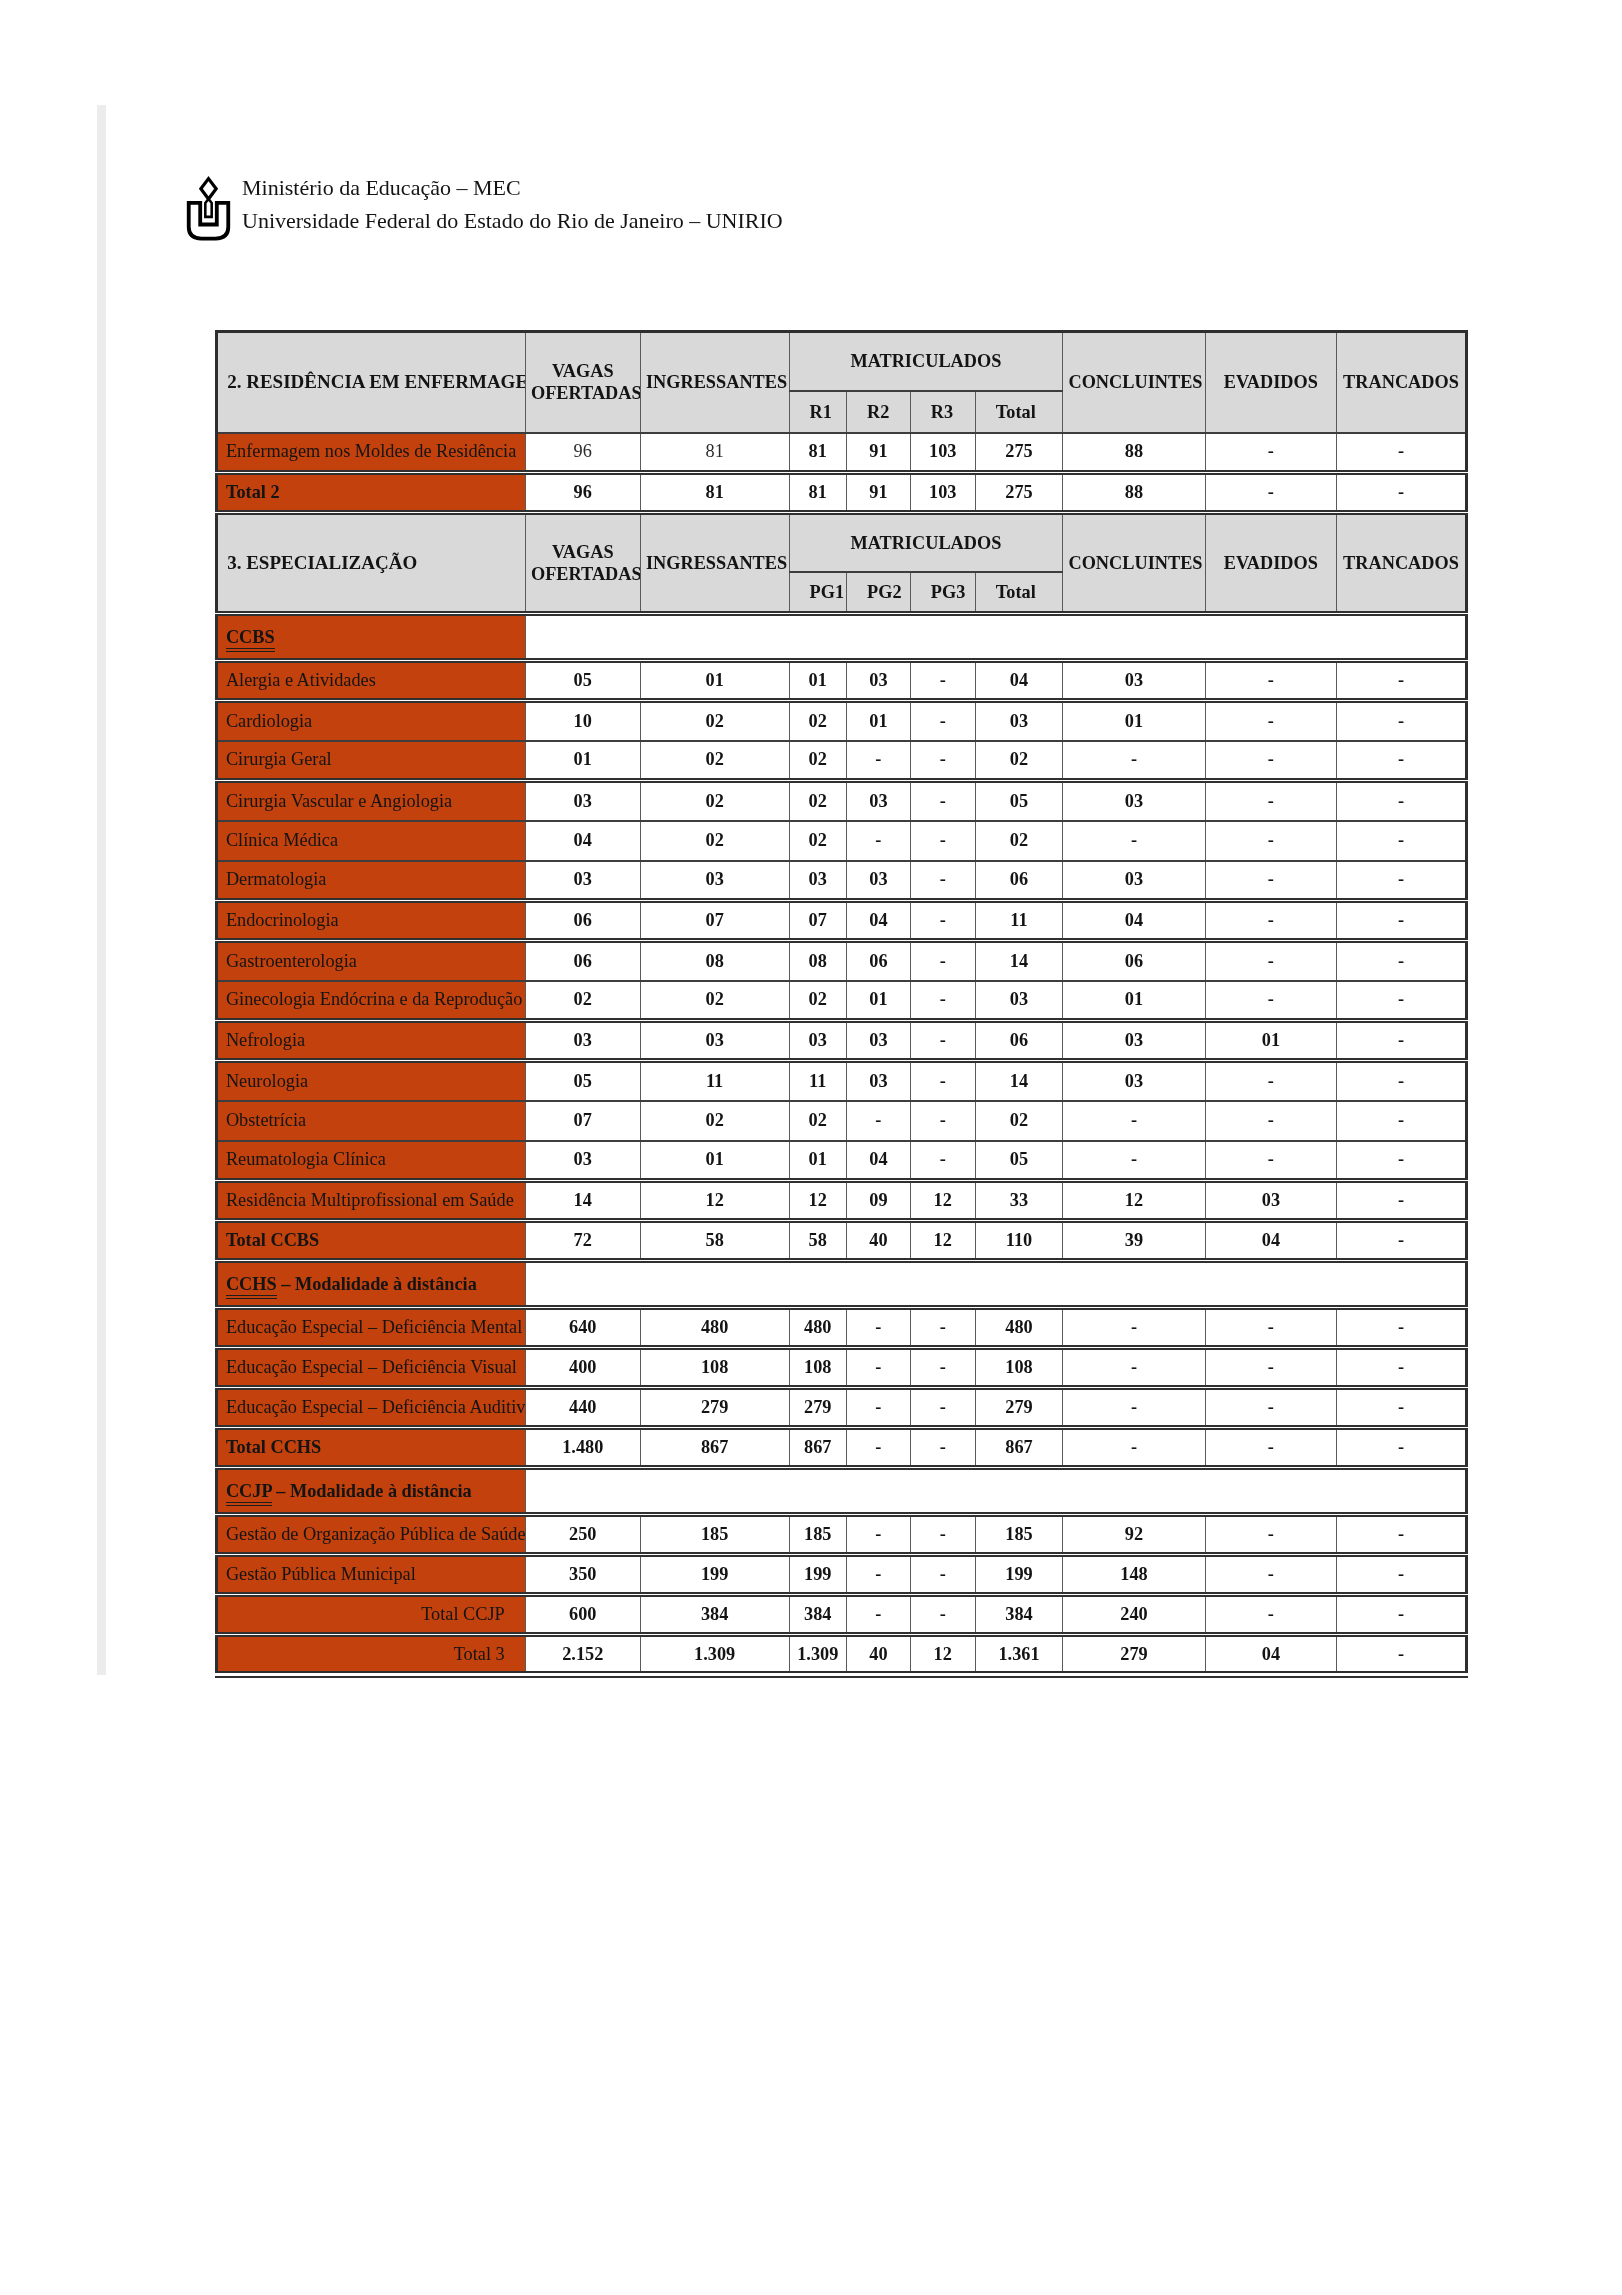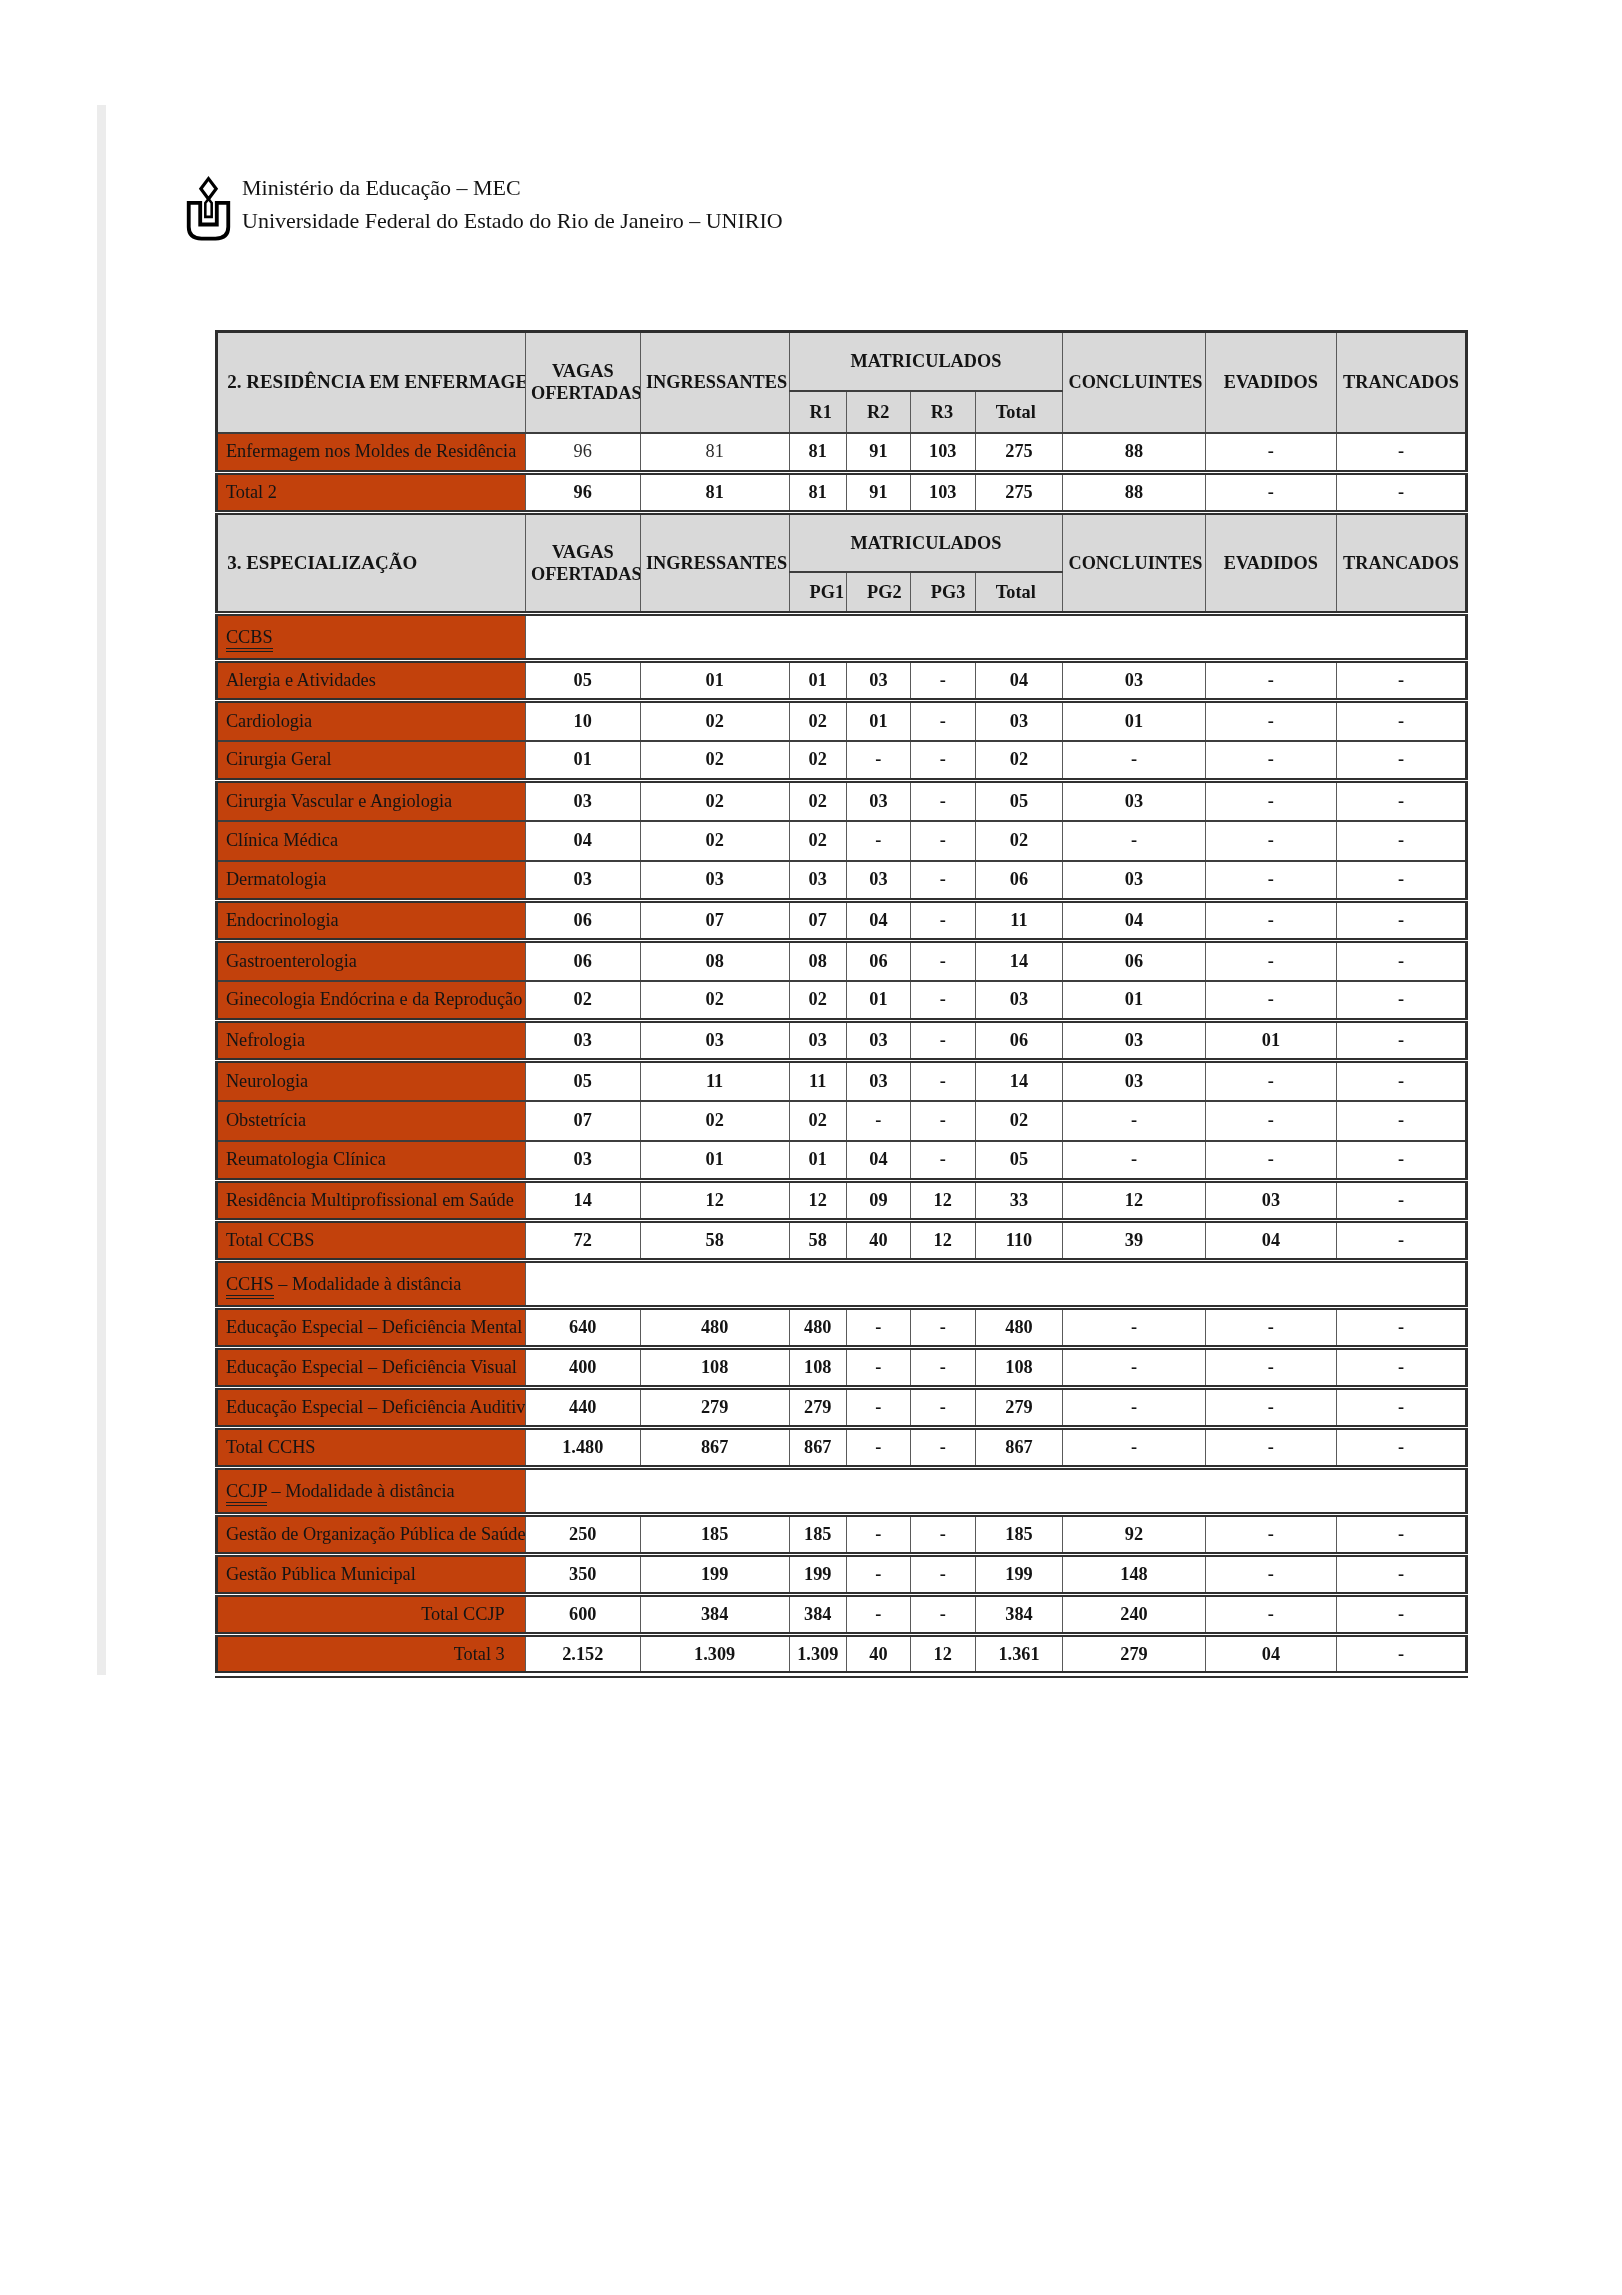--- a/index.html
+++ b/index.html
@@ -45,23 +45,23 @@
   }
   th.th-title{text-align:left;padding-left:9.2px;font-size:19px;white-space:nowrap;}
   th.th-sub{text-align:left;padding-left:20px;font-size:18.3px;}
   
   td.lbl{
     background:#c2410c;text-align:left;padding-left:7.9px;
     white-space:nowrap;font-weight:normal;
   }
   td.val{background:#ffffff;text-align:center;font-weight:bold;}
   td.val.light{font-weight:normal;color:#2b2b2b;}
-  tr.total-left td.lbl{font-weight:normal;}
+  tr.total-left td.lbl{font-weight:bold;}
   tr.total-right td.lbl{font-weight:normal;text-align:right;padding-right:20px;}
-  tr.divider td.lbl{font-weight:normal;margin-left:36px;}
+  tr.divider td.lbl{font-weight:bold;margin-left:36px;}
   tr.divider td.blank{background:#ffffff;}
   .u{border-bottom:4.6px double #1d1d1d;padding-bottom:1.3px;}
   
   tr.h-head1{height:59px;}
   tr.h-head2{height:42px;}
   tr.h-data{height:40px;}
   tr.h-div{height:47px;}
 </style>
 </head>
 <body>

